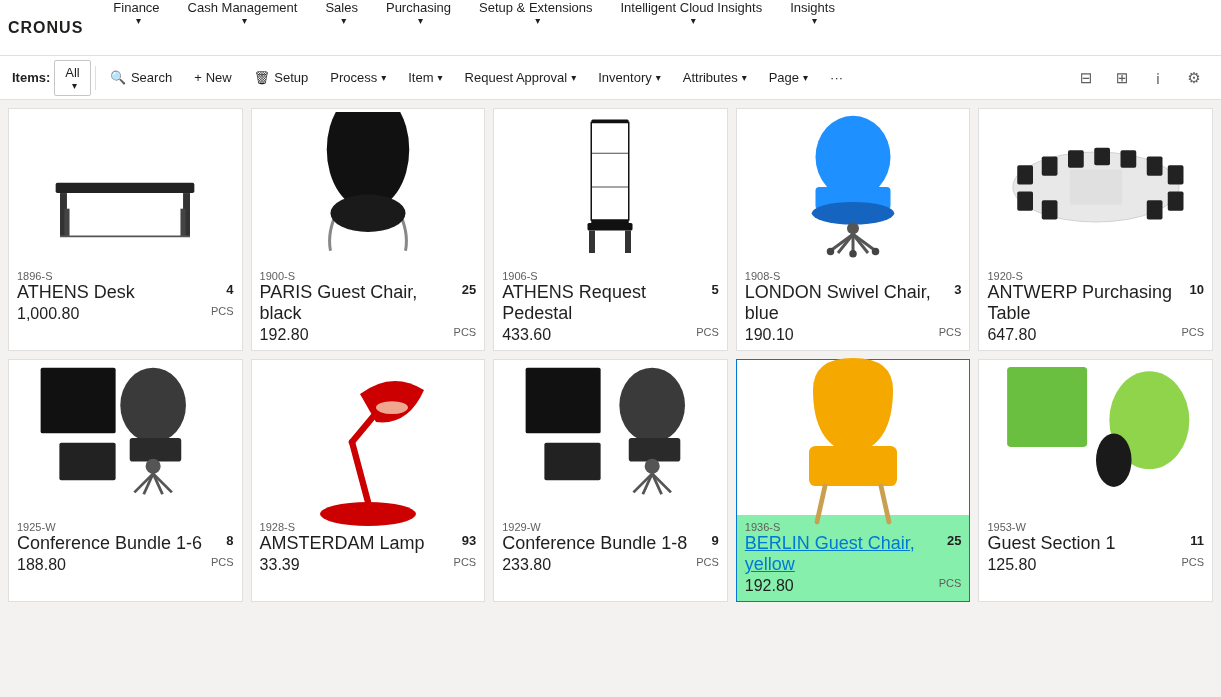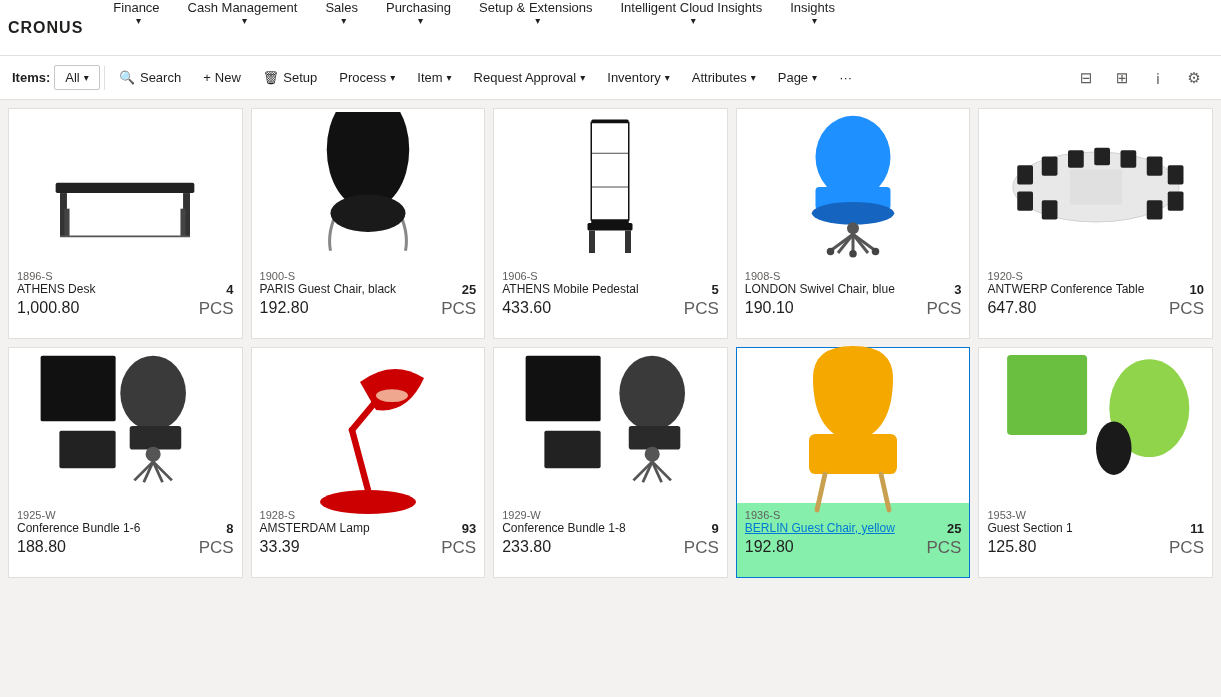--- a/index.html
+++ b/index.html
@@ -57,20 +57,21 @@
     .toolbar-filter-btn {
       display: flex;
       align-items: center;
       padding: 4px 10px;
       border: 1px solid #c8c6c4;
       border-radius: 2px;
       background: #fff;
       font-size: 13px;
       cursor: pointer;
       color: #201f1e;
+      flex-direction: column;
     }
     .toolbar-filter-btn .chevron { margin-left: 4px; font-size: 10px; }
     .toolbar-divider { width: 1px; height: 24px; background: #e1dfdd; margin: 0 4px; }
     .toolbar-btn {
       display: flex;
       align-items: center;
       gap: 4px;
       padding: 5px 10px;
       border: 1px solid transparent;
       border-radius: 2px;
@@ -111,54 +112,54 @@
       overflow-y: auto;
     }
     .item-card {
       background: #fff;
       border: 1px solid #e1dfdd;
       cursor: pointer;
       position: relative;
     }
     .item-card.selected { border-color: #0078d4; background: #86efac; }
     .item-info {
-      padding: 6px 8px 19px 8px;
+      padding: 6px 8px 6px 8px;
     }
     .item-code {
       font-size: 11px;
       color: #605e5c;
     }
     .item-name-row {
       display: flex;
       align-items: flex-start;
       justify-content: space-between;
     }
     .item-name {
-      font-size: 12px;
+      font-size: 18px;
       color: #201f1e;
       flex: 1;
     }
     .item-name.link { color: #0078d4; text-decoration: underline; }
     .item-qty {
       font-size: 13px;
       font-weight: 600;
       color: #201f1e;
       margin-left: 8px;
     }
     .item-price-row {
       display: flex;
       justify-content: space-between;
       margin-top: 2px;
     }
     .item-price {
       font-size: 16px;
       color: #201f1e;
     }
     .item-unit {
-      font-size: 17px;
+      font-size: 11px;
       color: #605e5c;
     }
 
     
     .img-container {
       width: 100%;
       height: 155px;
       display: flex;
       align-items: center;
       justify-content: center;
@@ -322,21 +323,21 @@
       <rect x="75" y="144" width="50" height="4" fill="#111"></rect>
       <rect x="70" y="148" width="60" height="10" fill="#111" rx="2"></rect>
       <rect x="72" y="158" width="8" height="30" fill="#333"></rect>
       <rect x="120" y="158" width="8" height="30" fill="#333"></rect>
     </svg>
     </div>
 
     <div class="item-info">
       <div class="item-code">1906-S</div>
       <div class="item-name-row">
-        <span class="item-name">ATHENS Mobile Pedestal</span>
+        <span class="item-name">ATHENS Request Pedestal</span>
         <span class="item-qty">5</span>
       </div>
       <div class="item-price-row">
         <span class="item-price">433.60</span>
         <span class="item-unit">PCS</span>
       </div>
     </div>
   </div>
     <div class="item-card">
     <div class="img-container">
@@ -384,21 +385,21 @@
       <rect x="20" y="85" width="18" height="22" fill="#222" rx="2"></rect>
       <rect x="48" y="95" width="18" height="22" fill="#222" rx="2"></rect>
       <rect x="168" y="95" width="18" height="22" fill="#222" rx="2"></rect>
       <rect x="192" y="85" width="18" height="22" fill="#222" rx="2"></rect>
     </svg>
     </div>
 
     <div class="item-info">
       <div class="item-code">1920-S</div>
       <div class="item-name-row">
-        <span class="item-name">ANTWERP Conference Table</span>
+        <span class="item-name">ANTWERP Purchasing Table</span>
         <span class="item-qty">10</span>
       </div>
       <div class="item-price-row">
         <span class="item-price">647.80</span>
         <span class="item-unit">PCS</span>
       </div>
     </div>
   </div>
     <div class="item-card">
     <div class="img-container">

